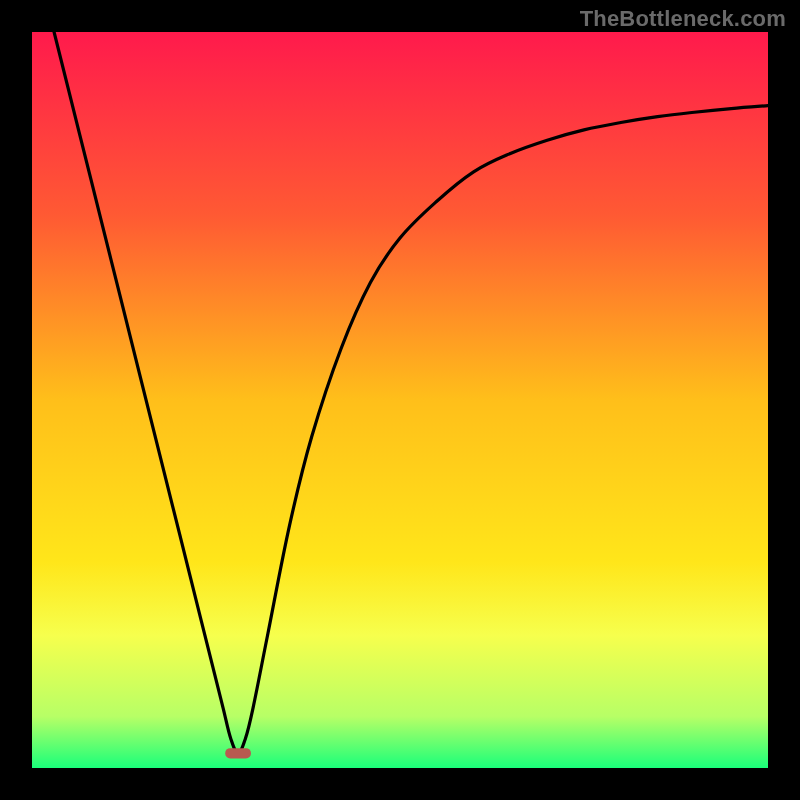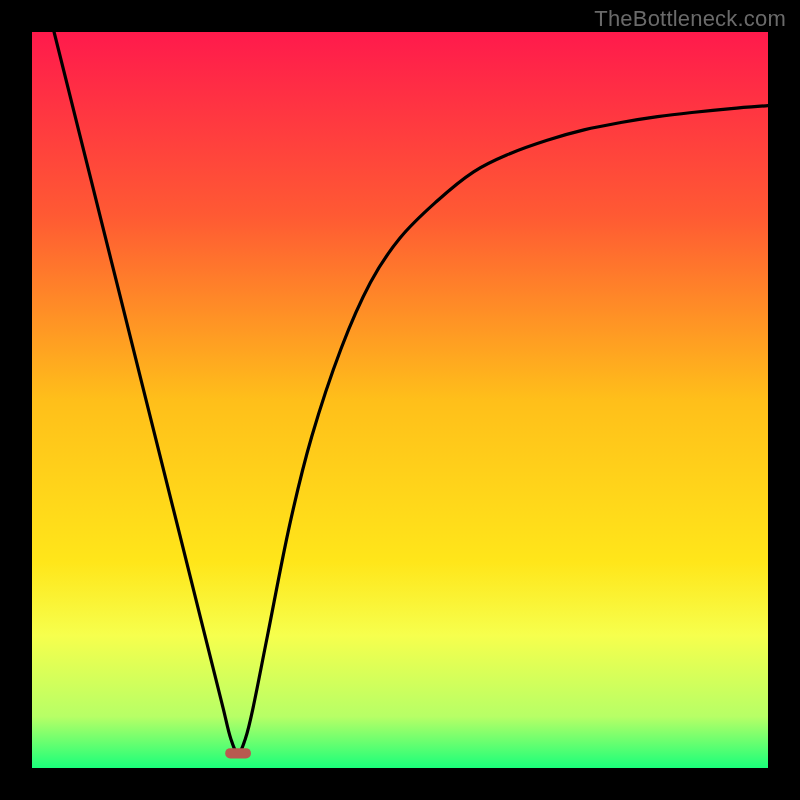--- a/index.html
+++ b/index.html
@@ -25,21 +25,21 @@
     top: 0;
     width: 736px;
     height: 736px;
   }
   .watermark {
     position: absolute;
     top: 6px;
     right: 14px;
     color: #6a6a6a;
     font-size: 22px;
-    font-weight: 400;
+    font-weight: 700;
     letter-spacing: 0.2px;
     user-select: none;
   }
 </style>
 </head>
 <body>
 
 <div class="watermark">TheBottleneck.com</div>
 
 <div class="frame">

